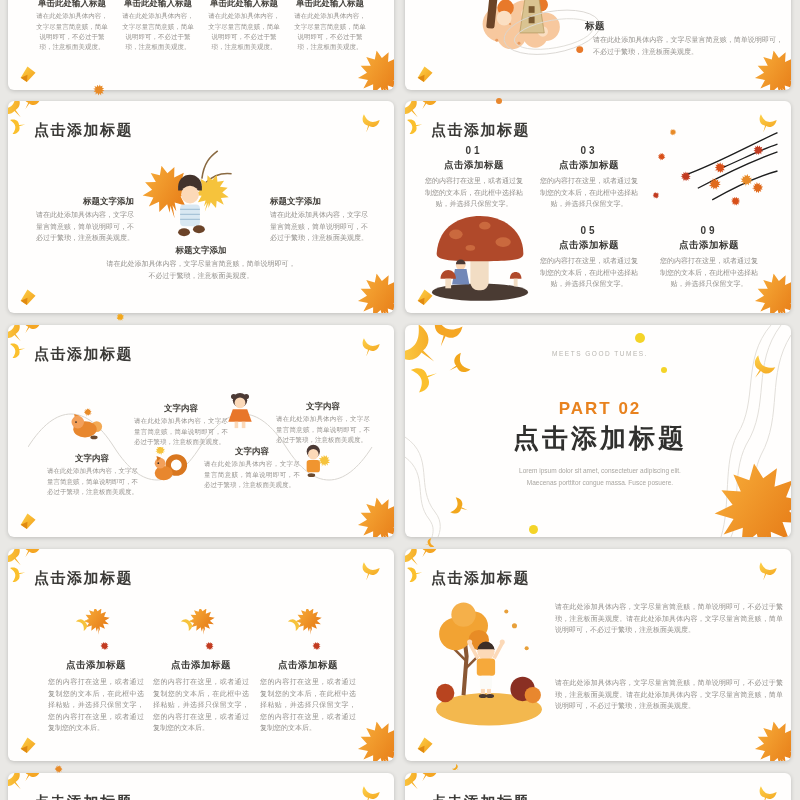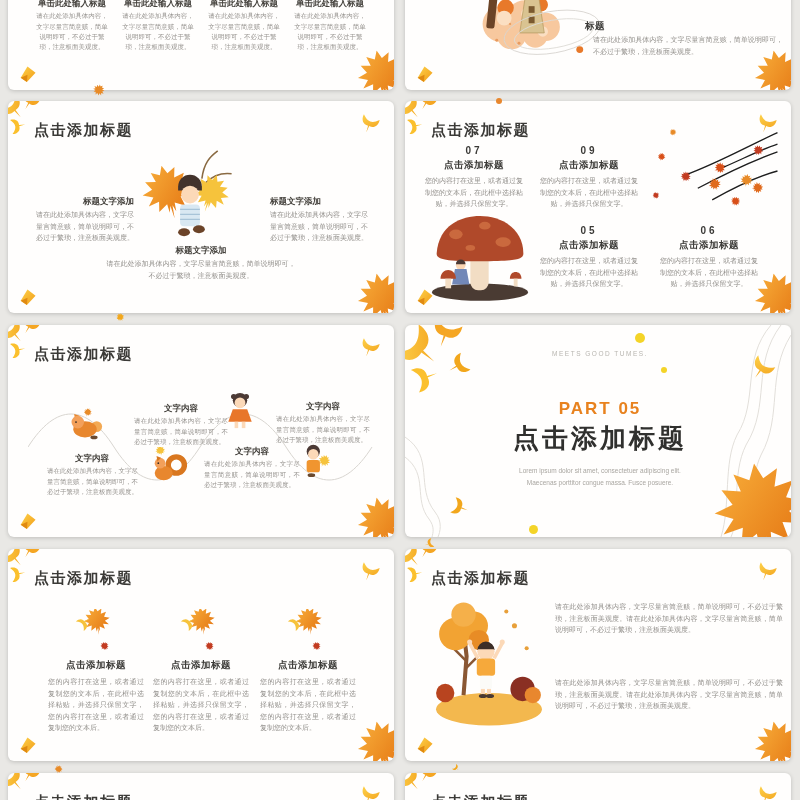--- a/index.html
+++ b/index.html
@@ -175,36 +175,36 @@
         </svg>
       <svg class="abs" style="left:8px;top:24px;width:18px;height:18px;transform:rotate(-100deg)" viewBox="0 0 100 100">
           <use href="#p-ginkgo" fill="#fbc02d"></use>
         </svg>
     </div>
     <svg class="dec-tr" viewBox="0 0 100 100">
         <use href="#p-ginkgo" fill="url(#gg)" transform="rotate(20 50 50)"></use>
       </svg>
     <div class="s-head">点击添加标题</div>
     <div class="abs" style="left:18px;top:44px;width:102px">
-      <div class="num">07</div>
+      <div class="num">01</div>
       <div class="h10 cc" style="margin:3px 0">点击添加标题</div>
       <div class="t7 cc">您的内容打在这里，或者通过复制您的文本后，在此框中选择粘贴，并选择只保留文字。</div>
     </div>
     <div class="abs" style="left:133px;top:44px;width:102px">
-      <div class="num">09</div>
+      <div class="num">03</div>
       <div class="h10 cc" style="margin:3px 0">点击添加标题</div>
       <div class="t7 cc">您的内容打在这里，或者通过复制您的文本后，在此框中选择粘贴，并选择只保留文字。</div>
     </div>
     <div class="abs" style="left:133px;top:124px;width:102px">
       <div class="num">05</div>
       <div class="h10 cc" style="margin:3px 0">点击添加标题</div>
       <div class="t7 cc">您的内容打在这里，或者通过复制您的文本后，在此框中选择粘贴，并选择只保留文字。</div>
     </div>
     <div class="abs" style="left:253px;top:124px;width:102px">
-      <div class="num">06</div>
+      <div class="num">09</div>
       <div class="h10 cc" style="margin:3px 0">点击添加标题</div>
       <div class="t7 cc">您的内容打在这里，或者通过复制您的文本后，在此框中选择粘贴，并选择只保留文字。</div>
     </div>
     <svg class="abs" style="left:242px;top:22px;width:140px;height:96px" viewBox="0 0 130 100">
       <path d="M128 10 C95 25 70 40 30 55 M128 30 C100 40 75 52 45 68 M128 50 C105 56 85 66 60 80 M128 22 C110 28 95 36 72 46" stroke="#1e1e1e" stroke-width="1.4" fill="none"></path>
       <g transform="translate(30,48) rotate(30)">
           <use href="#p-maple" fill="#c23b20" transform="scale(0.12)"></use>
         </g>
       <g transform="translate(54,60) rotate(-20)">
           <use href="#p-maple" fill="#e06a1c" transform="scale(0.14)"></use>
@@ -366,21 +366,21 @@
     <svg class="abs" style="left:344px;top:30px;width:26px;height:26px;transform:rotate(35deg)" viewBox="0 0 100 100">
         <use href="#p-ginkgo" fill="url(#gg)"></use>
       </svg>
     <svg class="abs" style="left:44px;top:172px;width:20px;height:20px;transform:rotate(-70deg)" viewBox="0 0 100 100">
         <use href="#p-ginkgo" fill="#f2a71c"></use>
       </svg>
     <div class="abs" style="left:230px;top:8px;width:10px;height:10px;border-radius:50%;background:#f4d428"></div>
     <div class="abs" style="left:256px;top:42px;width:6px;height:6px;border-radius:50%;background:#f4d428"></div>
     <div class="abs" style="left:124px;top:200px;width:9px;height:9px;border-radius:50%;background:#f4d428"></div>
     <div class="abs eyebrow" style="left:90px;top:25px;width:210px">MEETS GOOD TUMES.</div>
-    <div class="abs part" style="left:90px;top:74px;width:210px">PART 05</div>
+    <div class="abs part" style="left:90px;top:74px;width:210px">PART 02</div>
     <div class="abs bigtitle" style="left:70px;top:96px;width:250px">点击添加标题</div>
     <div class="abs lorem" style="left:100px;top:140px;width:190px">Lorem ipsum dolor sit amet, consectetuer adipiscing elit. Maecenas porttitor congue massa. Fusce posuere.</div>
     <svg class="abs" style="right:-20px;bottom:-26px;width:100px;height:100px;transform:rotate(-8deg)" viewBox="0 0 100 100">
         <use href="#p-maple" fill="url(#gm)"></use>
       </svg>
   </div>
 
   <div class="slide" style="left:8px;top:549px">
     <div class="dec-tl">
       <svg class="abs" style="left:0;top:2px;width:26px;height:26px;transform:rotate(-40deg)" viewBox="0 0 100 100">

